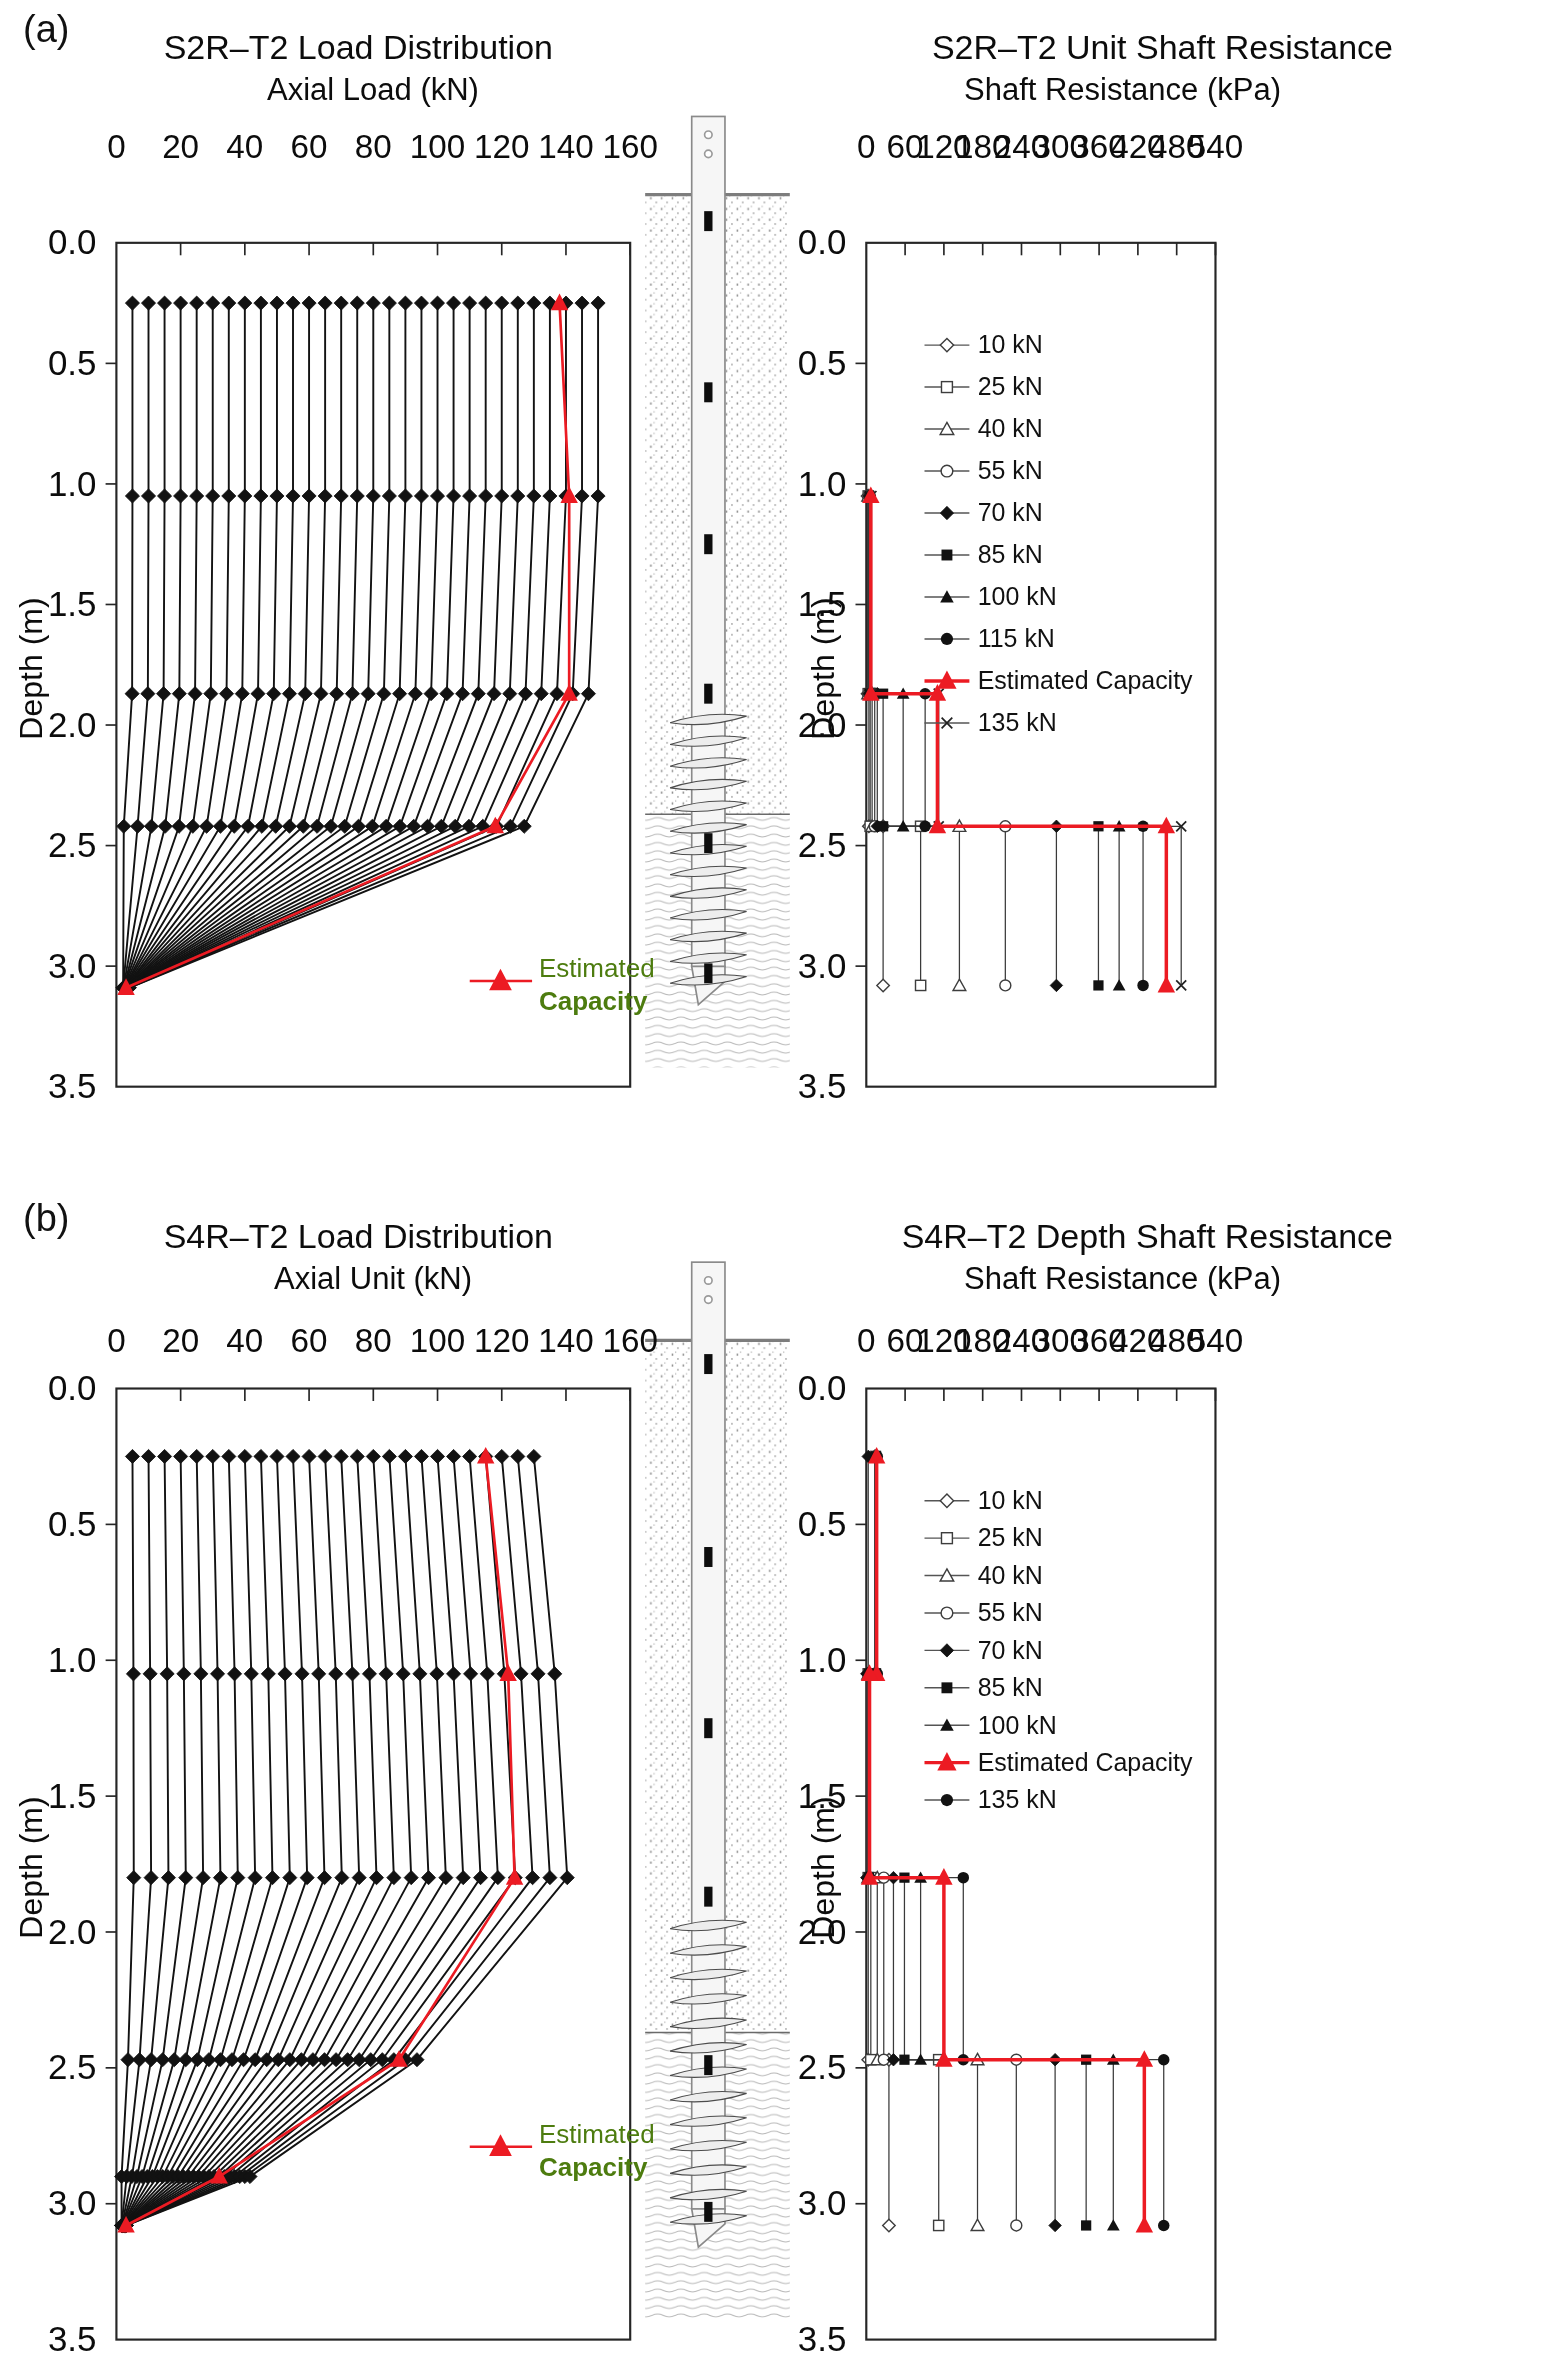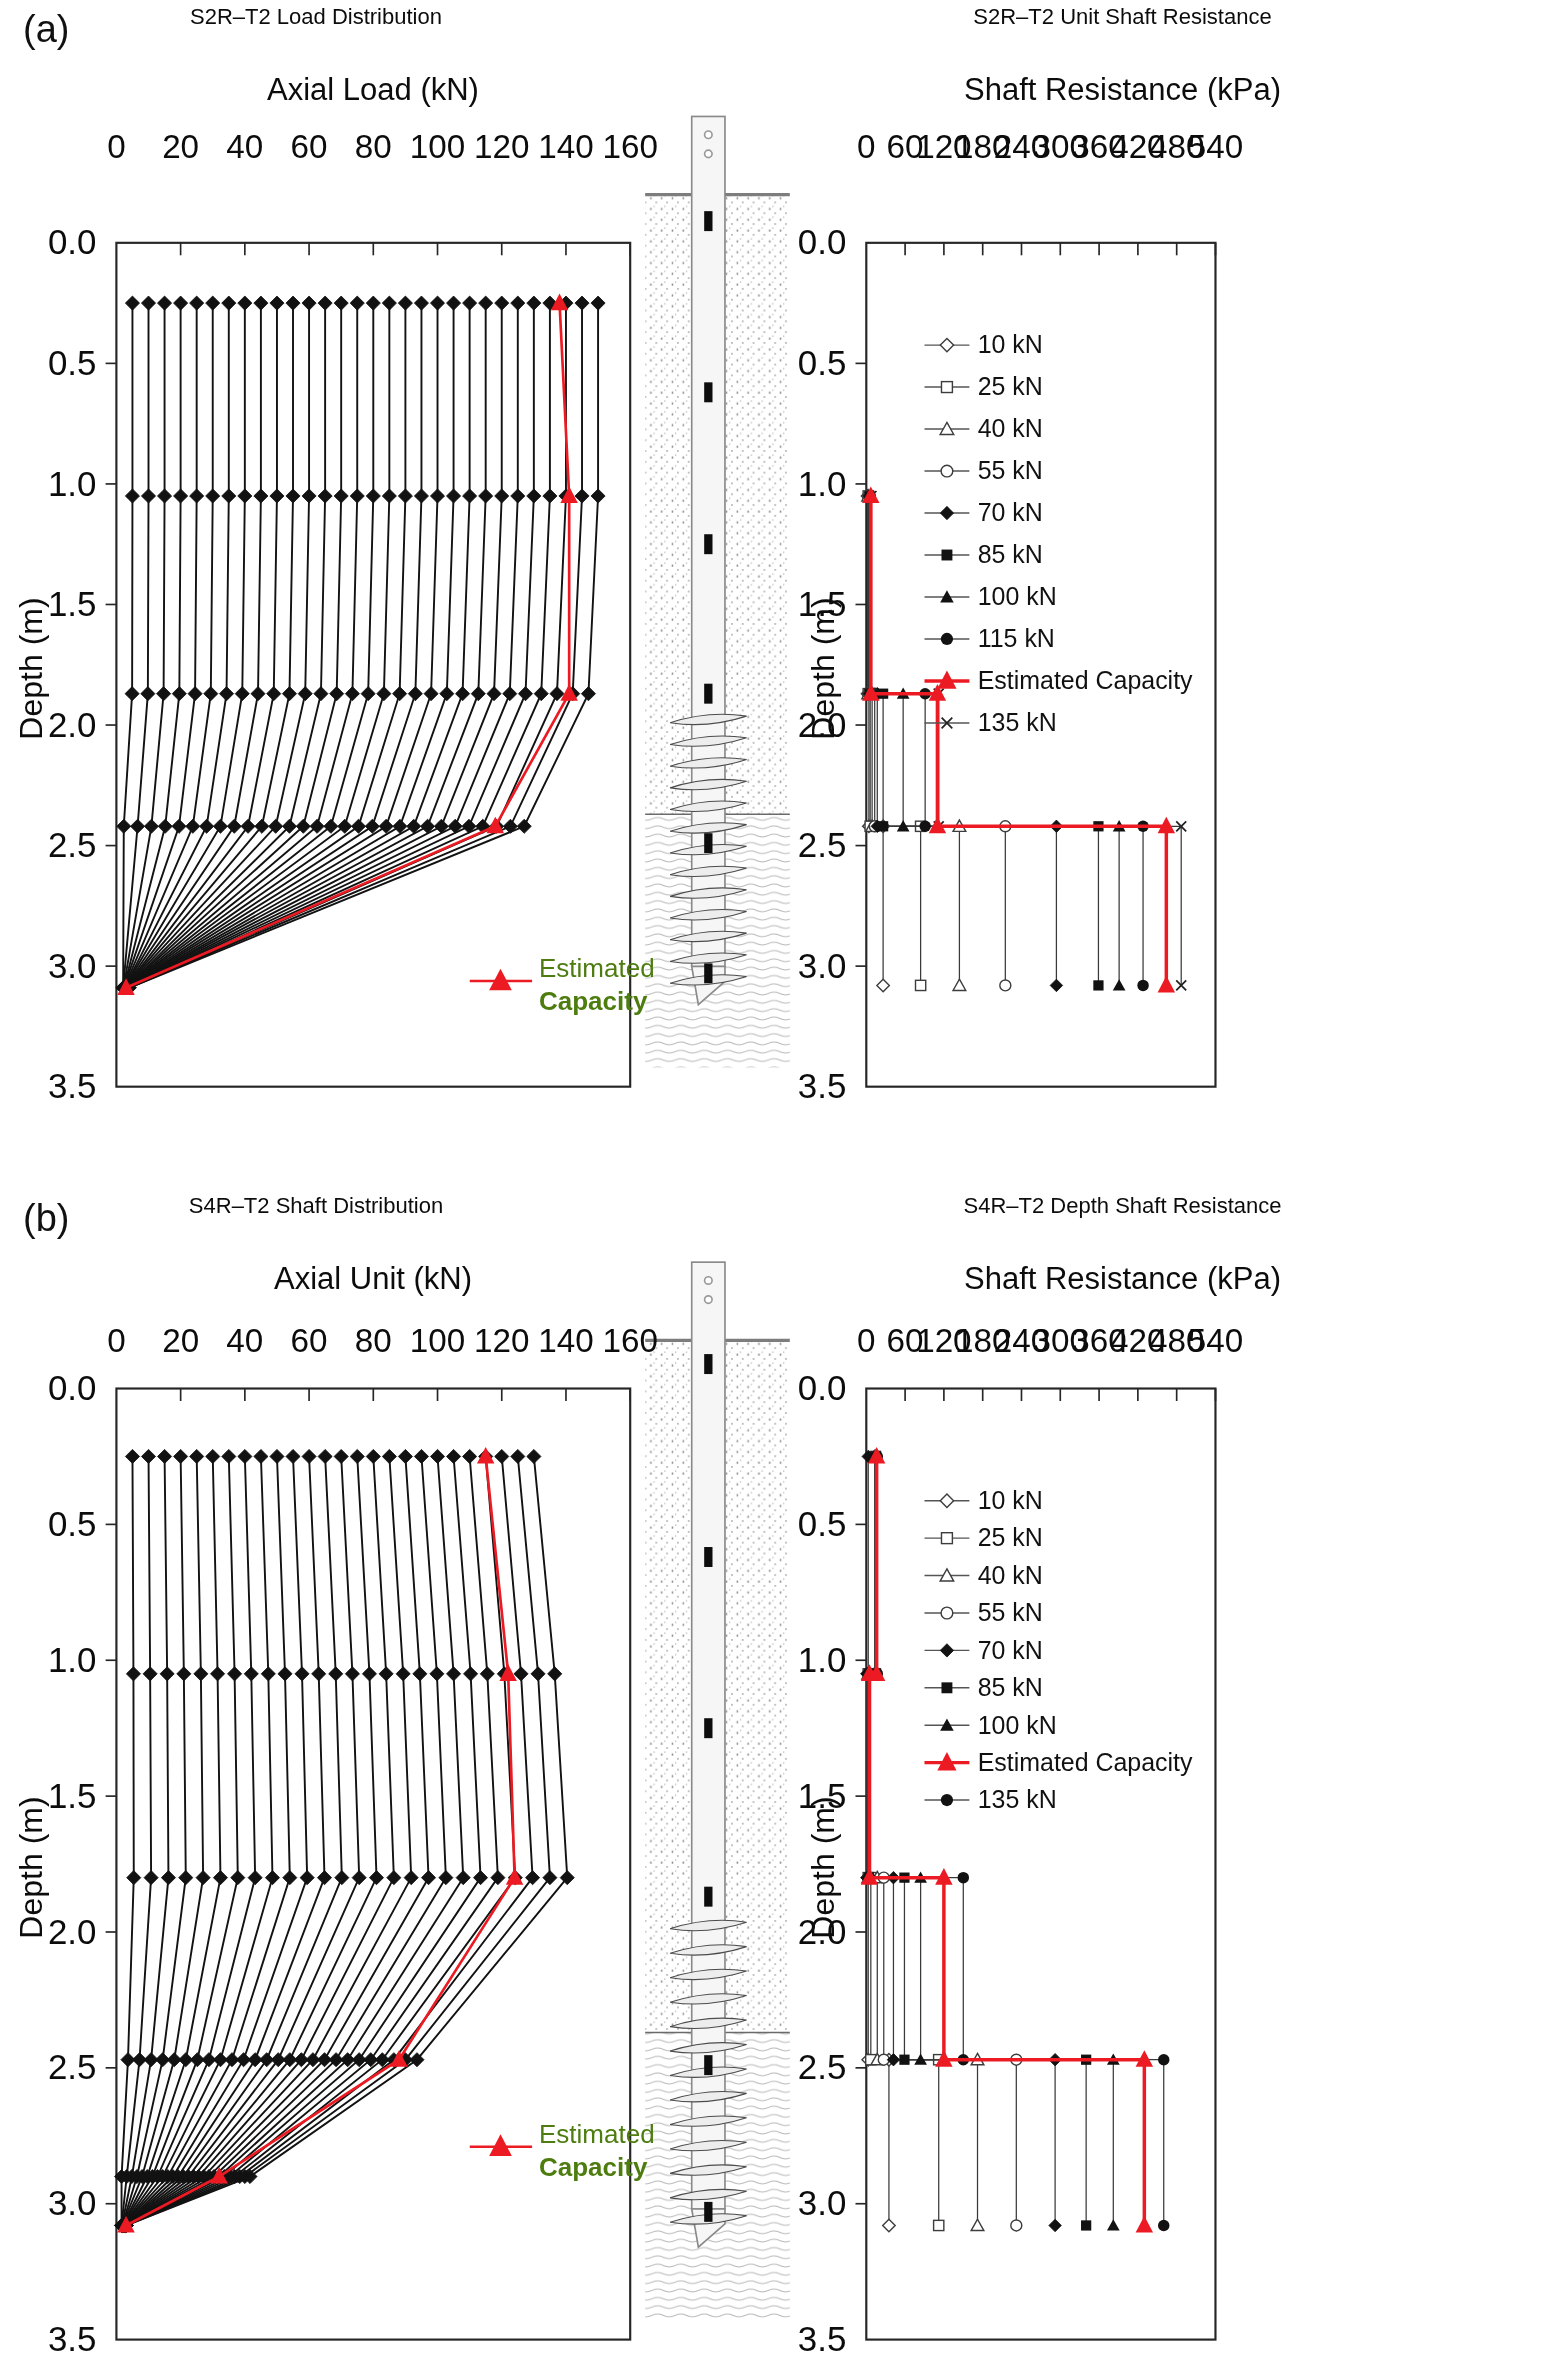--- a/index.html
+++ b/index.html
@@ -1,21 +1,21 @@
 <!DOCTYPE html>
 <html style="font-size:13.3px"><head>
 <meta charset="utf-8">
 <style>
   html,body{margin:0;padding:0;background:#ffffff;}
   body{width:1563px;height:2377px;position:relative;overflow:hidden;
        font-family:"Liberation Sans", sans-serif;color:#111;}
   .panel{position:absolute;left:0;width:1563px;}
   .panel svg{position:absolute;left:0;top:0;}
   .panel-label{position:absolute;left:23px;top:8.3px;font-size:38px;color:#111;}
-  .chart-title{position:absolute;top:4px;font-size:22px;text-align:center;white-space:nowrap;color:#0c0c0c;}
+  .chart-title{position:absolute;top:28px;font-size:34px;text-align:right;white-space:nowrap;color:#0c0c0c;}
   .load-title{left:79px;width:474px;}
   .res-title{left:852px;width:541px;}
   .axis-title{position:absolute;top:72px;font-size:31px;text-align:center;white-space:nowrap;color:#0c0c0c;}
   .load-axis{left:132px;width:482px;}
   .res-axis{left:869px;width:507px;}
   .vlabel{position:absolute;width:183px;text-align:center;font-size:32px;white-space:nowrap;
           transform:rotate(-90deg);color:#0c0c0c;}
   .vl-left{left:-60px;top:650px;}
   .vl-right{left:732px;top:650px;}
   .panel-b .vl-left{top:660px;}
@@ -883,21 +883,21 @@
           <text x="1176" y="655" font-size="30" text-anchor="start" fill="#111" font-family="&quot;Liberation Sans&quot;, sans-serif">100 kN</text>
           <line x1="1112" y1="690" x2="1166" y2="690" stroke="#EC1B23" stroke-width="4"></line>
           <path d="M1139 677.35 L1150.55 699.35 L1127.45 699.35 Z" fill="#EC1B23"></path>
           <text x="1176" y="700" font-size="30" text-anchor="start" fill="#111" font-family="&quot;Liberation Sans&quot;, sans-serif">Estimated Capacity</text>
           <line x1="1112" y1="735" x2="1166" y2="735" stroke="#555" stroke-width="1.7"></line>
           <circle cx="1139" cy="735" r="7.36" fill="#121212"></circle>
           <text x="1176" y="745" font-size="30" text-anchor="start" fill="#111" font-family="&quot;Liberation Sans&quot;, sans-serif">135 kN</text>
         </g>
       </svg>
     <div class="panel-label">(b)</div>
-    <div class="chart-title load-title">S4R–T2 Shaft Distribution</div>
+    <div class="chart-title load-title">S4R–T2 Load Distribution</div>
     <div class="axis-title load-axis">Axial Unit (kN)</div>
     <div class="chart-title res-title">S4R–T2 Depth Shaft Resistance</div>
     <div class="axis-title res-axis">Shaft Resistance (kPa)</div>
     <div class="vlabel vl-left">Depth (m)</div>
     <div class="vlabel vl-right">Depth (m)</div>
     <div class="inset-text inset-line1">Estimated</div>
     <div class="inset-text inset-line2">Capacity</div>
   </section>
 
 </div>

